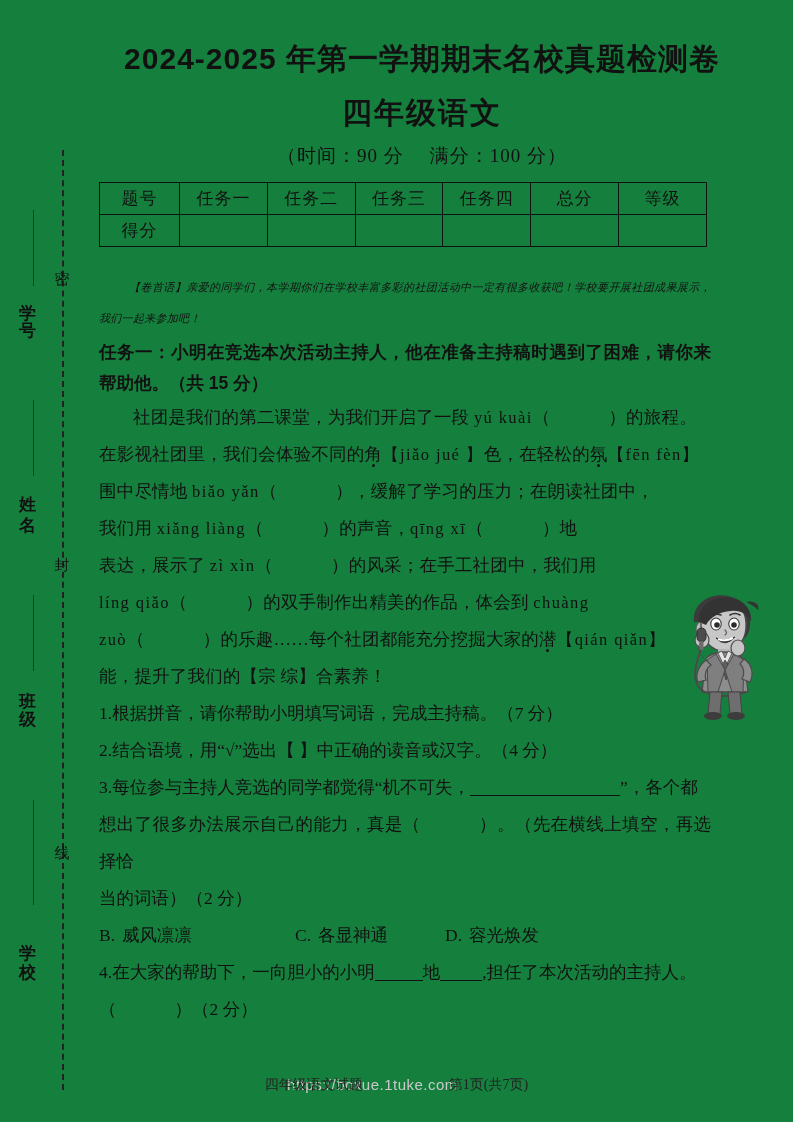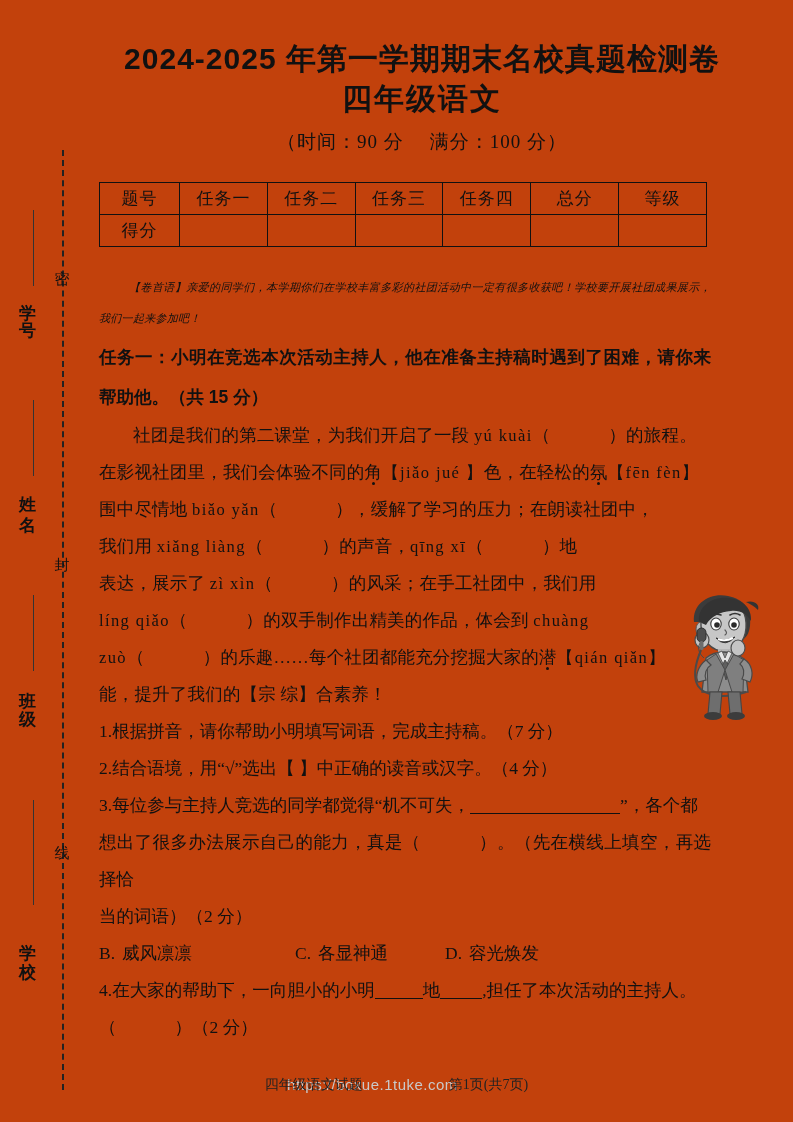--- a/index.html
+++ b/index.html
@@ -3,21 +3,21 @@
 <meta charset="utf-8">
 <style>
   html,body{margin:0;padding:0;background:#ffffff;}
   body{
     width:793px;height:1122px;
     font-family:"Liberation Serif","DejaVu Serif",serif;
     color:#111;
     position:relative;
     overflow:hidden;
   }
-  .page{position:relative;width:793px;height:1122px;background:#c2410c;text-decoration:underline;}
+  .page{position:relative;width:793px;height:1122px;background:#15803d;text-decoration:underline;}
 
   
   .margin-col{
     position:absolute;left:0;top:0;width:92px;height:1122px;
   }
   .dashed-line{
     position:absolute;left:62px;top:150px;width:0;height:940px;
     border-left:2px dashed #222;
   }
   .seal-char{
@@ -47,21 +47,21 @@
     letter-spacing:1px;
     line-height:1.25;
     white-space:nowrap;
   }
   .title-sub{
     font-family:"Liberation Sans","DejaVu Sans",sans-serif;
     font-weight:bold;
     font-size:30px;
     letter-spacing:2px;
     line-height:1.25;
-    margin-top:2px;
+    margin-top:16px;
   }
   .title-meta{
     font-family:"Liberation Serif","DejaVu Serif",serif;
     font-size:19px;
     margin-top:12px;
     letter-spacing:1px;
   }
   .title-meta .gap{display:inline-block;width:26px;}
 
   
@@ -101,21 +101,21 @@
     font-family:"Liberation Sans","DejaVu Sans",sans-serif;
     font-weight:bold;
     font-size:17.5px;
     line-height:30px;
     margin-top:4px;
   }
   .task-head{
     font-family:"Liberation Sans","DejaVu Sans",sans-serif;
     font-weight:bold;
     font-size:17.5px;
-    line-height:40px;
+    line-height:31px;
     text-align:justify;
     margin-top:3px;
   }
   .doc-title{
     text-align:center;
     font-size:17.5px;
     line-height:32px;
     margin-top:4px;
     letter-spacing:1px;
   }

